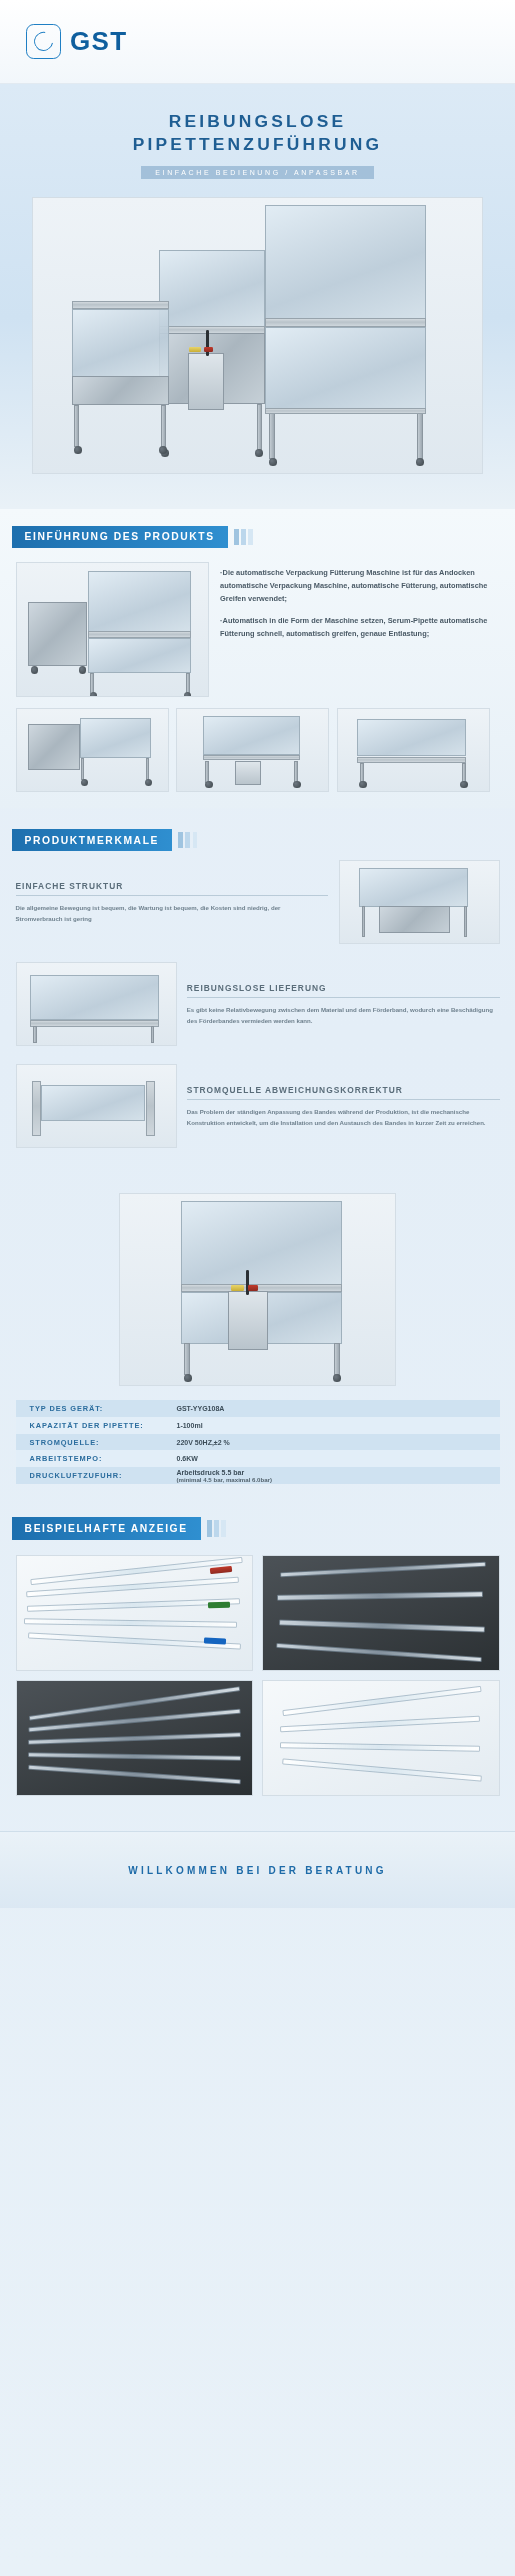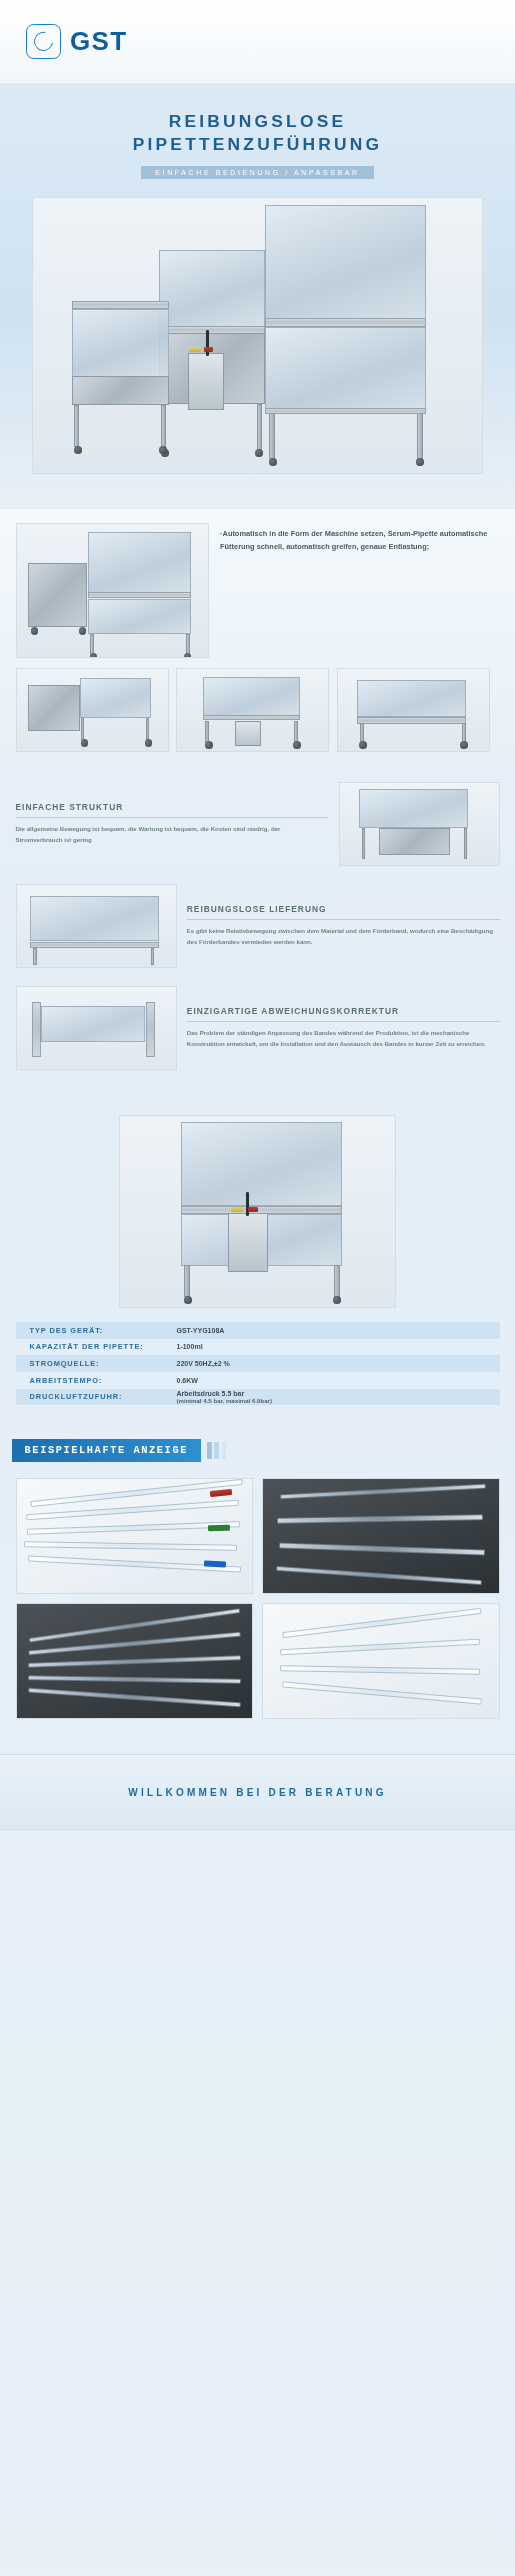--- a/index.html
+++ b/index.html
@@ -212,21 +212,21 @@
     font-weight: bold;
   }
   .param-table td.v {
     font-size: 7px;
     color: #3c4d59;
     font-weight: bold;
   }
   .param-table td.v small { display: block; font-size: 6.1px; color: #53636e; }
 
   
-  .gallery { padding-bottom: 19.3px; font-family: Liberation Mono, monospace; }
+  .gallery { padding-bottom: 19.3px; }
   .grid {
     display: grid;
     grid-template-columns: 1fr 1fr;
     gap: 9px;
     padding: 15.5px;
   }
   .cell { height: 116px; position: relative; overflow: hidden; border: 0.6px solid #d3dde5; }
   .cell.light { background: linear-gradient(160deg,#f6f9fb 0%,#e3ebf1 100%); }
   .cell.dark { background: linear-gradient(160deg,#4c5257 0%,#2b3033 100%); }
 
@@ -301,35 +301,44 @@
       <div class="mach glass" style="left:39px; top:111px; width:97px; height:68px;"></div>
       <div class="mach panel" style="left:39px; top:178px; width:97px; height:29px;"></div>
       <div class="mach leg" style="left:41px; top:207px; width:5.2px; height:42px;"></div>
       <div class="mach leg" style="left:128px; top:207px; width:5.2px; height:42px;"></div>
       <div class="wheel" style="position:absolute; left:41px; top:248px;"></div>
       <div class="wheel" style="position:absolute; left:126px; top:248px;"></div>
     </div>
   </div>
 
   <div class="intro">
+    <div class="sec-title">
+      <div class="bar">EINFÜHRUNG DES PRODUKTS</div>
+      <div class="ticks">
+          <i></i>
+          <i></i>
+          <i></i>
+        </div>
+    </div>
 
     <div class="intro-row">
       <div class="intro-photo photo-bg">
         <div class="mach glass" style="left:71px; top:7.7px; width:103px; height:61px;"></div>
         <div class="mach frame" style="left:71px; top:68px; width:103px; height:6.4px;"></div>
         <div class="mach glass" style="left:71px; top:75px; width:103px; height:35px;"></div>
         <div class="mach panel" style="left:11.6px; top:39px; width:59px; height:64px;"></div>
         <div class="mach leg" style="left:73px; top:110px; width:4.5px; height:20.6px;"></div>
         <div class="mach leg" style="left:169px; top:110px; width:4.5px; height:20.6px;"></div>
         <div class="wheel" style="position:absolute; left:73px; top:129px;"></div>
         <div class="wheel" style="position:absolute; left:167px; top:129px;"></div>
         <div class="wheel" style="position:absolute; left:14px; top:103px;"></div>
         <div class="wheel" style="position:absolute; left:62px; top:103px;"></div>
       </div>
       <div class="intro-text">
+        <p>·Die automatische Verpackung Fütterung Maschine ist für das Andocken automatische Verpackung Maschine, automatische Fütterung, automatische Greifen verwendet;</p>
         <p>·Automatisch in die Form der Maschine setzen, Serum-Pipette automatische Fütterung schnell, automatisch greifen, genaue Entlastung;</p>
       </div>
     </div>
 
     <div class="thumb-row">
       <div class="thumb photo-bg">
         <div class="mach panel" style="left:11.6px; top:15.5px; width:52px; height:46px;"></div>
         <div class="mach glass" style="left:63px; top:9px; width:71px; height:40px;"></div>
         <div class="mach leg" style="left:64px; top:49px; width:3.9px; height:22px;"></div>
         <div class="mach leg" style="left:129px; top:49px; width:3.9px; height:22px;"></div>
@@ -350,20 +359,28 @@
         <div class="mach frame" style="left:19.3px; top:48px; width:109px; height:6.4px;"></div>
         <div class="mach leg" style="left:22px; top:54px; width:3.9px; height:19.3px;"></div>
         <div class="mach leg" style="left:124px; top:54px; width:3.9px; height:19.3px;"></div>
         <div class="wheel" style="position:absolute; left:21px; top:72px;"></div>
         <div class="wheel" style="position:absolute; left:122px; top:72px;"></div>
       </div>
     </div>
   </div>
 
   <div class="features">
+    <div class="sec-title">
+      <div class="bar">PRODUKTMERKMALE</div>
+      <div class="ticks">
+          <i></i>
+          <i></i>
+          <i></i>
+        </div>
+    </div>
 
     <div class="feat rev">
       <div class="feat-img photo-bg">
         <div class="mach glass" style="left:19.3px; top:6.4px; width:109px; height:39px;"></div>
         <div class="mach panel" style="left:39px; top:45px; width:71px; height:27px;"></div>
         <div class="mach leg" style="left:22px; top:45px; width:3.9px; height:31px;"></div>
         <div class="mach leg" style="left:124px; top:45px; width:3.9px; height:31px;"></div>
       </div>
       <div class="feat-body">
         <h3>EINFACHE STRUKTUR</h3>
@@ -384,21 +401,21 @@
       </div>
     </div>
 
     <div class="feat">
       <div class="feat-img photo-bg">
         <div class="mach frame" style="left:15.5px; top:15.5px; width:9px; height:55px;"></div>
         <div class="mach frame" style="left:129px; top:15.5px; width:9px; height:55px;"></div>
         <div class="mach glass" style="left:24.5px; top:19.3px; width:104px; height:36px;"></div>
       </div>
       <div class="feat-body">
-        <h3>EINZIGARTIGE ABWEICHUNGSKORREKTUR</h3>
+        <h3>STROMQUELLE ABWEICHUNGSKORREKTUR</h3>
         <p>Das Problem der ständigen Anpassung des Bandes während der Produktion, ist die mechanische Konstruktion entwickelt, um die Installation und den Austausch des Bandes in kurzer Zeit zu erreichen.</p>
       </div>
     </div>
 
   </div>
 
   <div class="params">
 
     <div class="param-photo photo-bg">
       <div class="mach glass" style="left:61px; top:6.4px; width:161px; height:84px;"></div>

